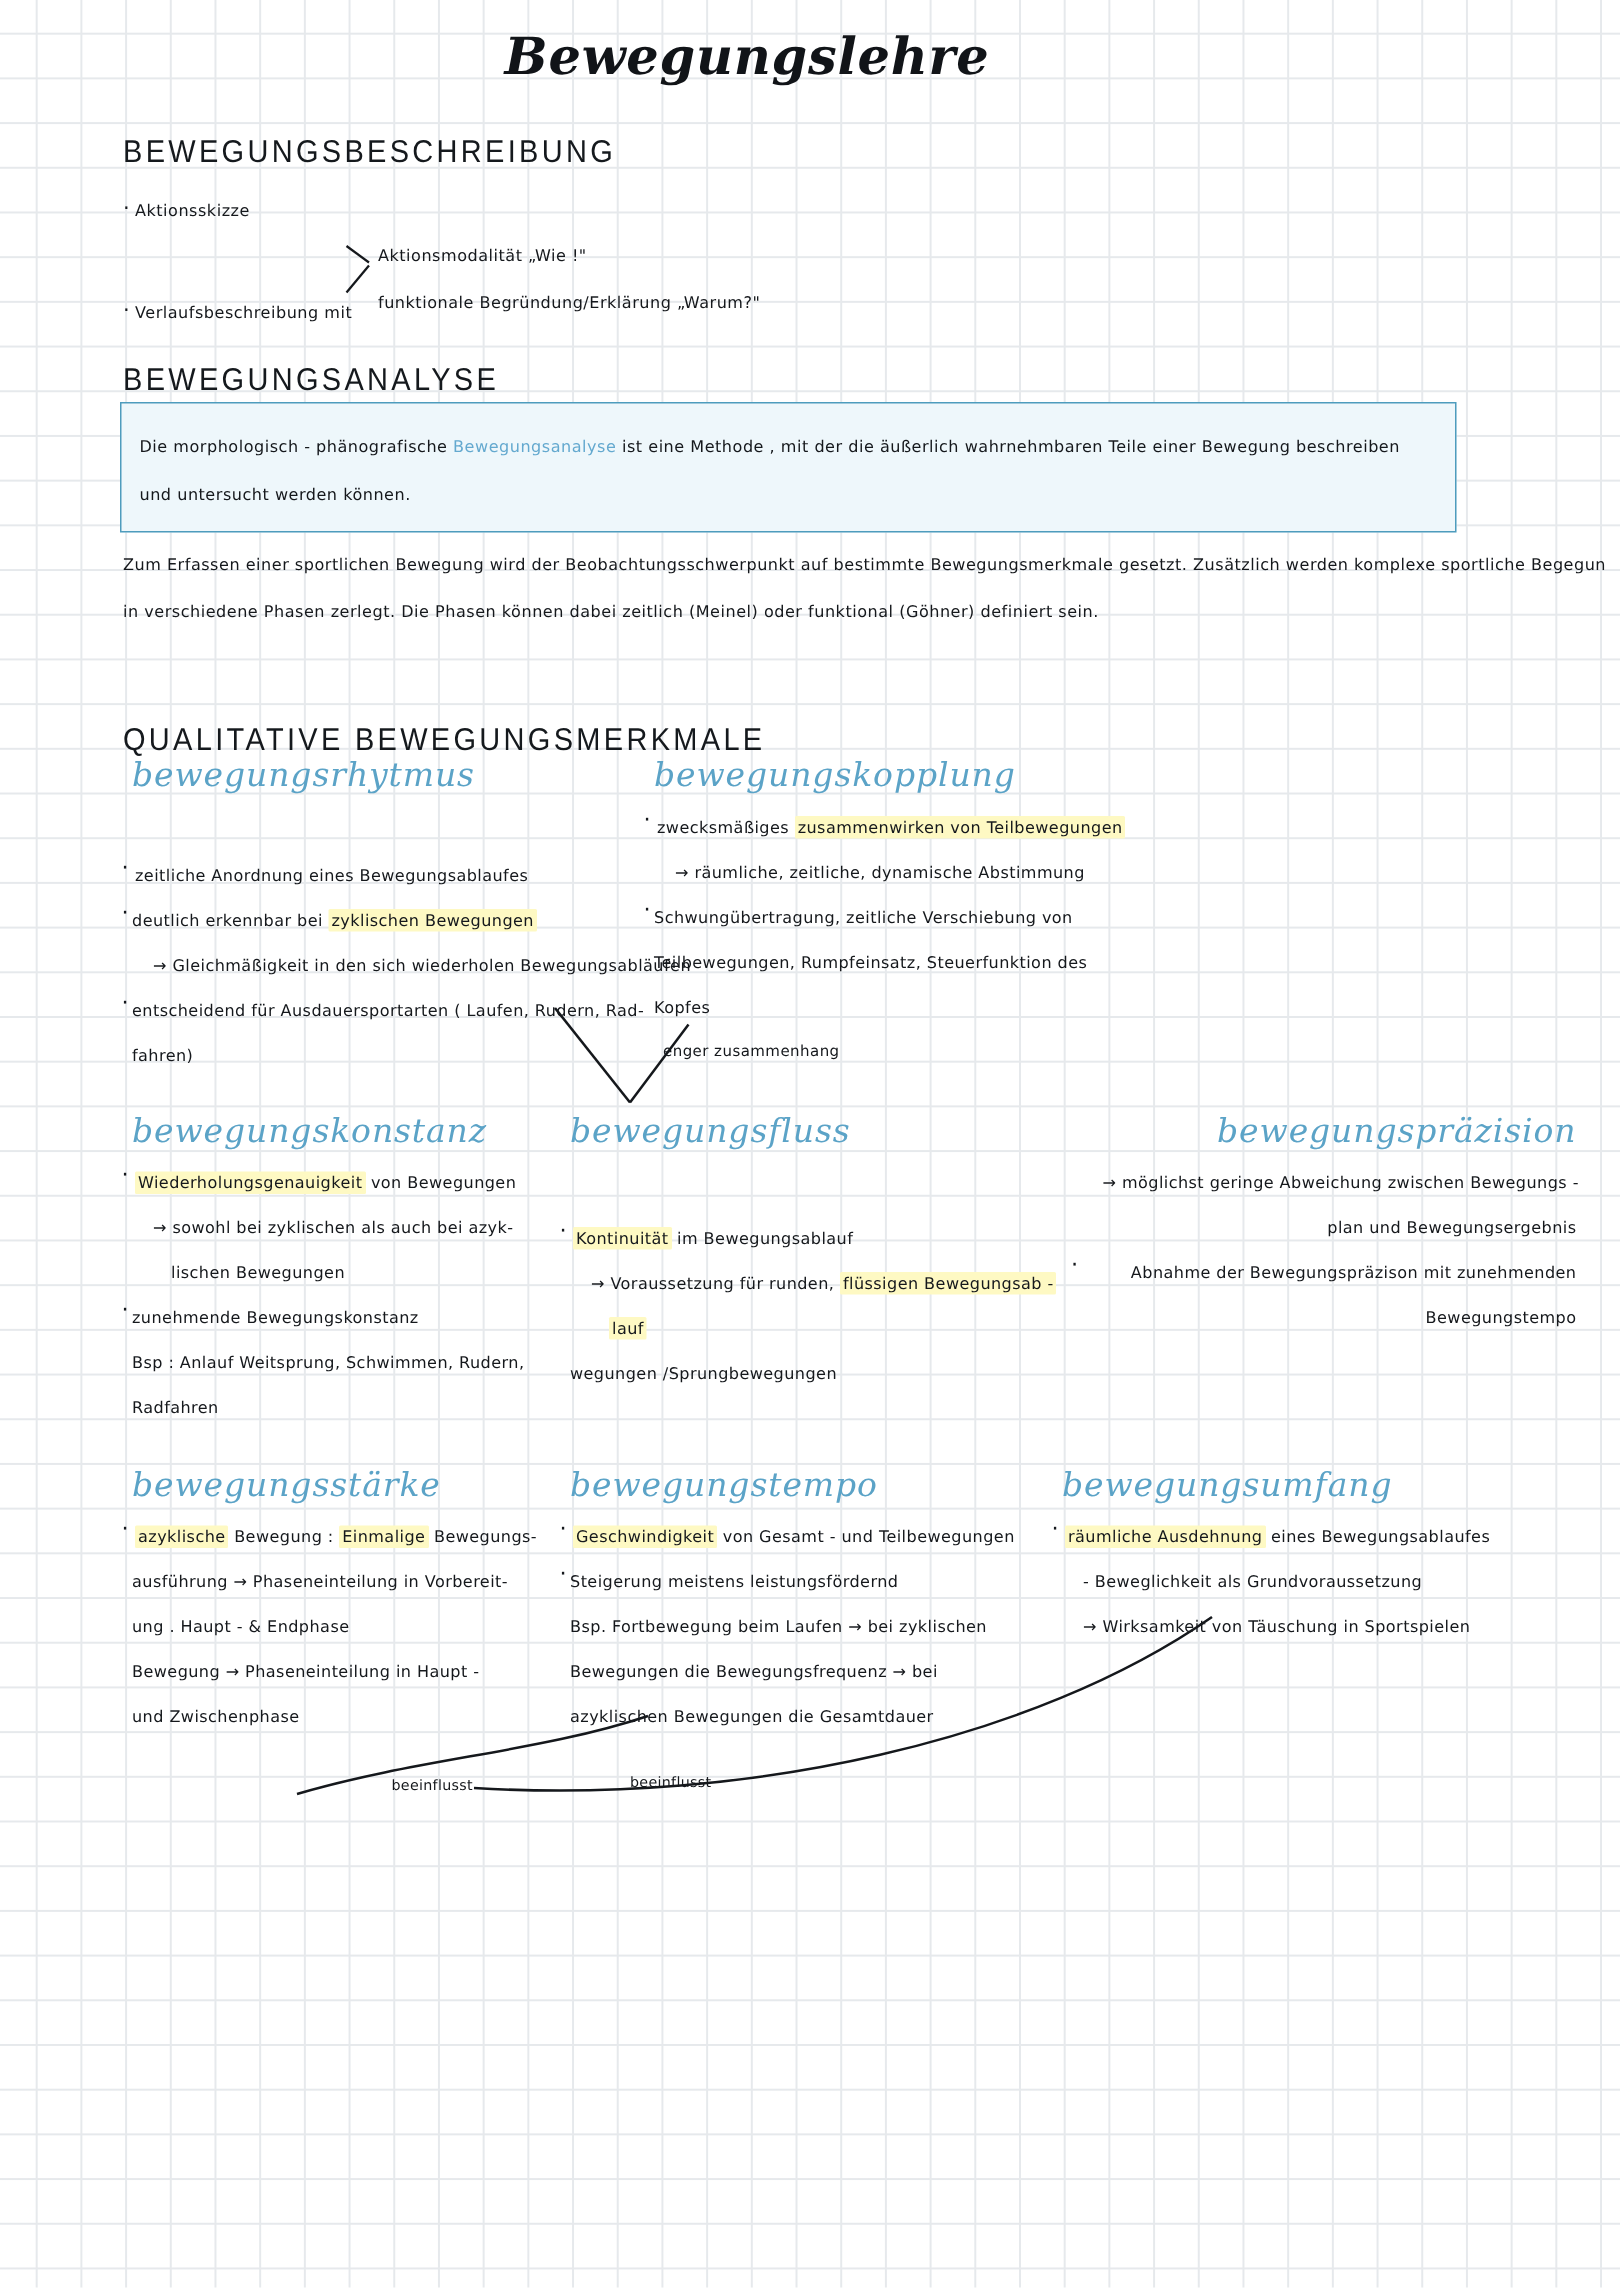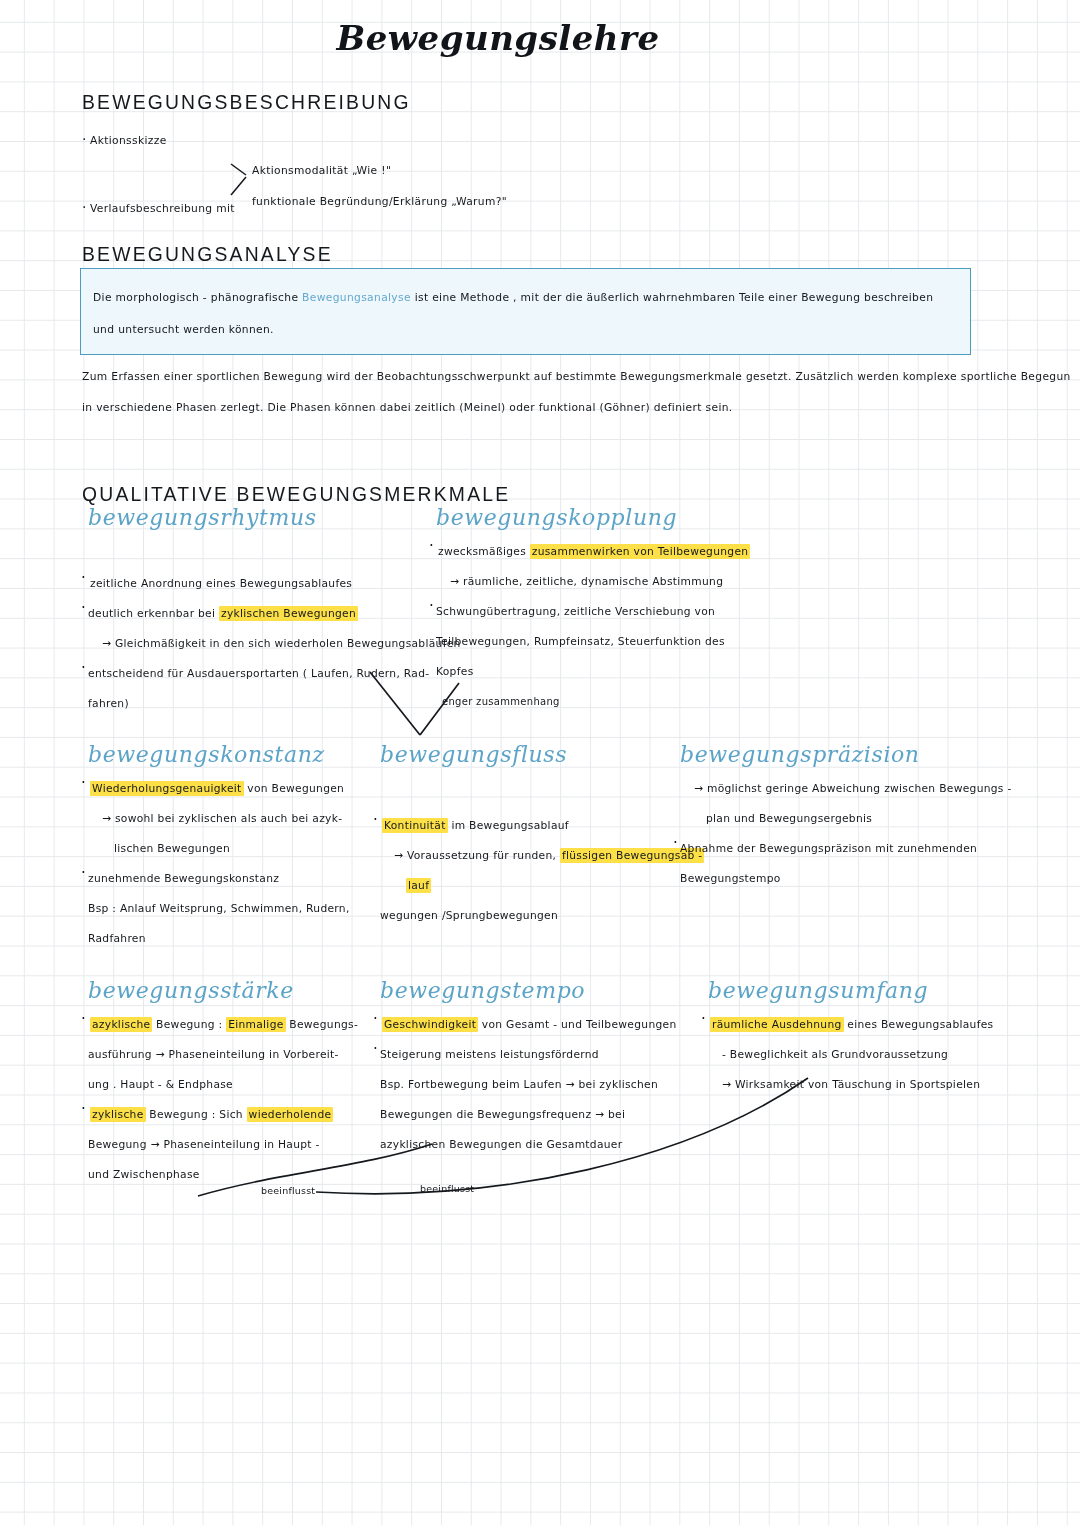--- a/index.html
+++ b/index.html
@@ -116,21 +116,21 @@
     color: #15181c;
     letter-spacing: 0.3px;
     line-height: 30px;
     height: 30px;
     white-space: nowrap;
   }
   .row.indent1 { padding-left: 14px; }
   .row.indent2 { padding-left: 26px; }
 
   .hl {
-    background: #fde047;
+    background: #fef9c3;
     padding: 1px 2px;
     border-radius: 1px;
     box-decoration-break: clone;
   }
 
   .dot-marker::before {
     content: "\00b7";
     position: absolute;
     left: -7px;
     top: -6px;
@@ -228,37 +228,36 @@
   <div class="merkmal" style="left:380px; top:742px; width:330px;">
     <div class="merkmal-title">bewegungsfluss</div>
     <div class="merkmal-body">
       <div class="row dot-marker" style="padding-left:2px;margin-top:44px;"><span class="hl">Kontinuität</span><span> im Bewegungsablauf</span></div>
       <div class="row indent1"><span>→ Voraussetzung für runden, </span><span class="hl">flüssigen  Bewegungsab -</span></div>
       <div class="row indent2"><span class="hl">lauf</span></div>
       <div class="row">wegungen /Sprungbewegungen</div>
     </div>
   </div>
 
-  <div class="merkmal" style="left:680px; top:742px; width:330px;">
+  <div class="merkmal" style="left:721px; top:742px; width:330px;text-align:right;">
     <div class="merkmal-title">bewegungspräzision</div>
     <div class="merkmal-body">
       <div class="row indent1">→ möglichst geringe Abweichung zwischen  Bewegungs -</div>
       <div class="row indent2">plan und  Bewegungsergebnis</div>
       <div class="row dot-marker">Abnahme der Bewegungspräzison mit zunehmenden</div>
       <div class="row">Bewegungstempo</div>
     </div>
   </div>
 
   <div class="merkmal" style="left:88px; top:978px; width:330px;">
     <div class="merkmal-title">bewegungsstärke</div>
     <div class="merkmal-body">
       <div class="row dot-marker" style="padding-left:2px;"><span class="hl">azyklische</span><span> Bewegung : </span><span class="hl">Einmalige</span><span> Bewegungs-</span></div>
       <div class="row">ausführung → Phaseneinteilung in Vorbereit-</div>
       <div class="row">ung . Haupt - &amp; Endphase</div>
-      <div class="row dot-marker" style="padding-left:2px;"><span class="hl">zyklische</span><span> Bewegung : Sich </span><span class="hl">wiederholende</span></div>
       <div class="row">Bewegung → Phaseneinteilung in Haupt -</div>
       <div class="row">und Zwischenphase</div>
     </div>
   </div>
 
   <div class="merkmal" style="left:380px; top:978px; width:330px;">
     <div class="merkmal-title">bewegungstempo</div>
     <div class="merkmal-body">
       <div class="row dot-marker" style="padding-left:2px;"><span class="hl">Geschwindigkeit</span><span> von Gesamt - und Teilbewegungen</span></div>
       <div class="row dot-marker">Steigerung meistens leistungsfördernd</div>

